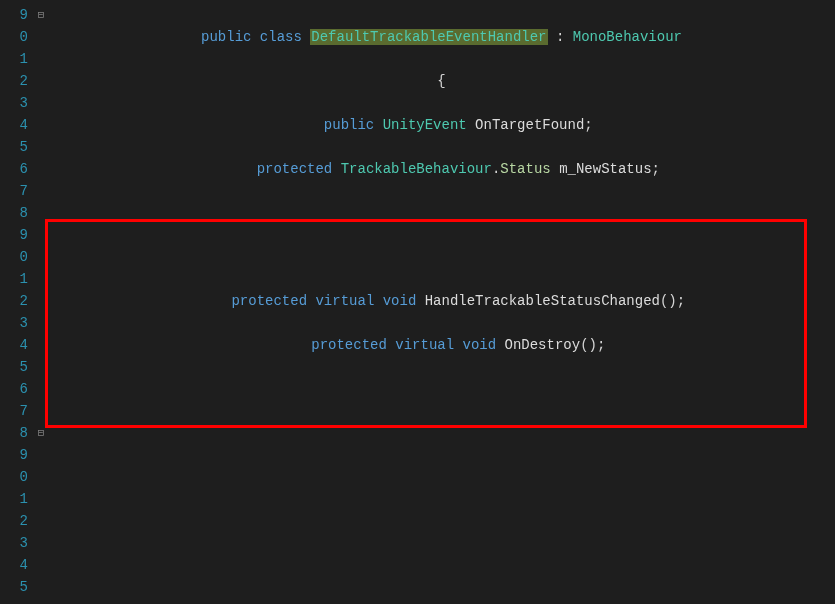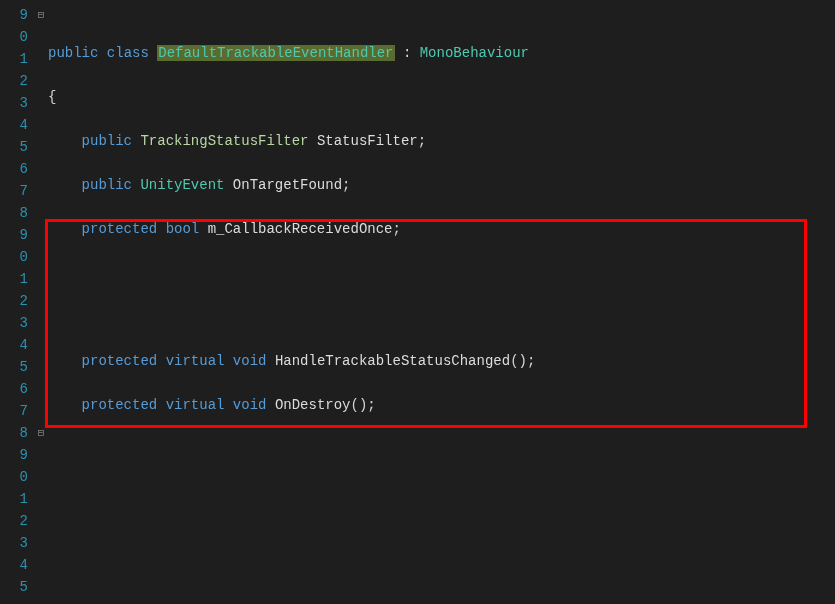--- a/index.html
+++ b/index.html
@@ -35,24 +35,25 @@
     user-select: none;
     font-size: 11px;
   }
   .fold-mark {
     display: block;
     height: 22px;
     text-align: center;
   }
   .code {
     flex: 1;
-    padding-top: 20px;
+    padding-top: 4px;
     line-height: 22px;
     white-space: pre;
     position: relative;
+    text-align: center;
   }
   .line { height: 22px; }
   .kw   { color: #569cd6; }
   .type { color: #4ec9b0; }
   .enumtype { color: #b8d7a3; }
   .ident{ color: #dcdcdc; }
   .punc { color: #d4d4d4; }
   .hl {
     background: #5a6b2f;
     padding: 0 1px;
@@ -125,23 +126,22 @@
     <span class="fold-mark"></span>
     <span class="fold-mark"></span>
     <span class="fold-mark"></span>
     <span class="fold-mark"></span>
     <span class="fold-mark"></span>
     <span class="fold-mark"></span>
   </div>
   <div class="code">
 <div class="line"><span class="kw">public</span> <span class="kw">class</span> <span class="type hl">DefaultTrackableEventHandler</span> <span class="punc">:</span> <span class="type">MonoBehaviour</span></div>
 <div class="line"><span class="punc">{</span></div>
-<div class="line">    <span class="kw">public</span> <span class="enumtype">TrackingStatusFilter</span> <span class="ident">StatusFilter</span><span class="punc">;</span></div>
 <div class="line">    <span class="kw">public</span> <span class="type">UnityEvent</span> <span class="ident">OnTargetFound</span><span class="punc">;</span></div>
-<div class="line">    <span class="kw">protected</span> <span class="kw">bool</span> <span class="ident">m_CallbackReceivedOnce</span><span class="punc">;</span></div>
+<div class="line">    <span class="kw">protected</span> <span class="type">TrackableBehaviour</span><span class="punc">.</span><span class="enumtype">Status</span> <span class="ident">m_NewStatus</span><span class="punc">;</span></div>
 <div class="line"></div>
 <div class="line"></div>
 <div class="line">    <span class="kw">protected</span> <span class="kw">virtual</span> <span class="kw">void</span> <span class="ident">HandleTrackableStatusChanged</span><span class="punc">();</span></div>
 <div class="line">    <span class="kw">protected</span> <span class="kw">virtual</span> <span class="kw">void</span> <span class="ident">OnDestroy</span><span class="punc">();</span></div>
 
 
 
 
 
 

